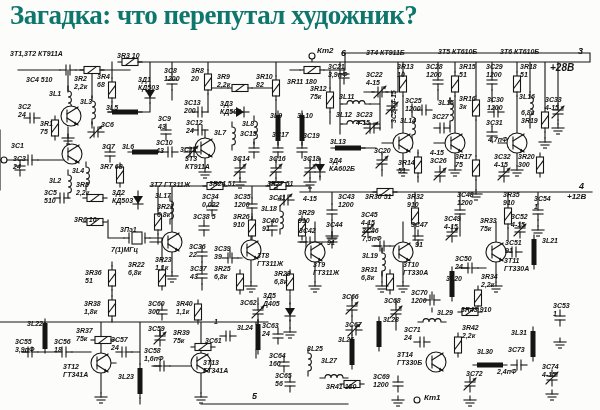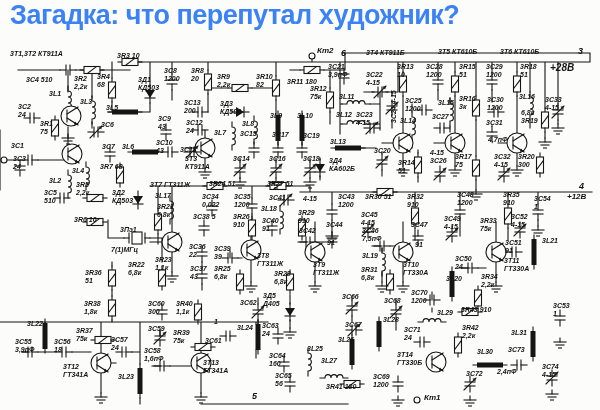--- a/index.html
+++ b/index.html
@@ -1,19 +1,19 @@
 <!DOCTYPE html>
 <html><head>
 <meta charset="utf-8">
 <style>
   html,body{margin:0;padding:0;background:#888;}
   .stage{position:relative;width:600px;height:410px;background:#fcfcfa;overflow:hidden;
          font-family:"Liberation Sans",sans-serif;}
   .title{position:absolute;left:10px;top:0px;margin:0;font-size:27px;font-weight:700;
-         letter-spacing:-0.5px;color:#3b82f6;white-space:nowrap;}
+         letter-spacing:-0.5px;color:#0f766e;white-space:nowrap;font-family:Liberation Serif, serif;}
   svg.art{position:absolute;left:0;top:0;}
   #labels{position:absolute;left:0;top:0;width:548px;height:410px;}
   #labels .lbl{position:absolute;font:italic 700 7px/1.1 "Liberation Sans",sans-serif;
          color:#141414;white-space:pre-line;transform-origin:0 0;letter-spacing:0;}
 </style>
 </head>
 <body>
 
 <div class="stage">
   <h1 class="title">Загадка: что перепутал художник?</h1>

